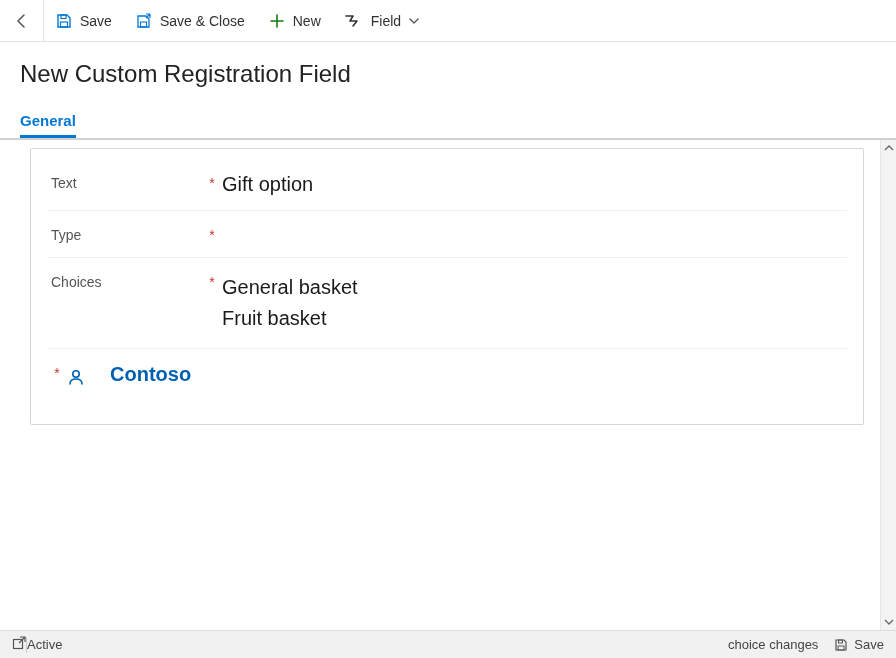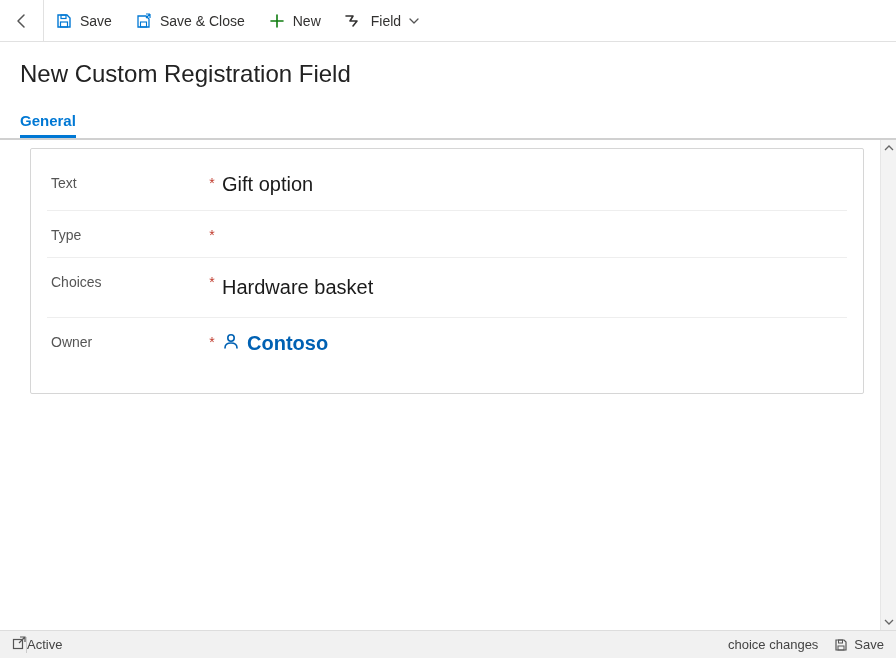--- a/index.html
+++ b/index.html
@@ -28,21 +28,21 @@
   .main-wrap { flex:1; border-top:2px solid #d0d0d0; background:#fff; position:relative; display:flex; overflow:hidden; }
   .main-inner { flex:1; padding: 8px 16px 12px 20px; overflow:auto;margin-left:10px; }
   .card { border:1px solid #d6d6d6; border-radius:2px; padding: 10px 16px 24px 16px; max-width:840px; }
 
   .field-row { display:flex; align-items:flex-start; padding: 14px 0; border-bottom:1px solid #eee; }
   .field-row:last-child { border-bottom:none; }
   .field-label { width: 155px; color:#555; font-size:14px; padding-top:2px; padding-left:4px;}
   .field-req { width: 20px; color:#c0392b; font-size:14px; text-align:center; padding-top:2px;}
   .field-value { flex:1; font-size:20px; color:#1b1b1b; }
   .choice-line { line-height:1.55; }
-  .owner-val { display:flex; align-items:flex-start; gap:7px; color:#0061b3; font-weight:600; cursor:pointer; }
+  .owner-val { display:flex; align-items:flex-end; gap:25px; color:#0061b3; font-weight:600; cursor:pointer; }
   .owner-icon svg { display:block; }
 
   
   .vscroll { width:16px; display:flex; flex-direction:column; align-items:center; justify-content:space-between; background:#f3f3f3; border-left:1px solid #e6e6e6;}
   .vscroll .scroll-btn { height:16px; width:16px; display:flex; align-items:center; justify-content:center; cursor:pointer;}
   .vscroll .scroll-btn svg { stroke:#666; }
 
   
   .statusbar { height:28px; background:#f1f1f1; border-top:1px solid #ddd; display:flex; align-items:center; padding:0 12px; font-size:13px; color:#444; }
   .statusbar .left { display:flex; align-items:center; }
@@ -119,26 +119,26 @@
 
       <div class="field-row">
         <div class="field-label">Type</div>
         <div class="field-req">*</div>
       </div>
 
       <div class="field-row" style="">
         <div class="field-label">Choices</div>
         <div class="field-req">*</div>
         <div class="field-value">
-          <div class="choice-line">Hardware basket</div>
+          <div class="choice-line">General basket</div>
+          <div class="choice-line">Fruit basket</div>
         </div>
       </div>
 
       <div class="field-row">
-        <div class="field-label">Owner</div>
         <div class="field-req">*</div>
         <div class="field-value">
           <span class="owner-val">
             <span class="owner-icon">
               <svg width="18" height="18" viewBox="0 0 18 18" fill="none">
                 <circle cx="9" cy="6" r="3.2" stroke="#0061b3" stroke-width="1.6"></circle>
                 <path d="M3 16 C3 12.5 6 11 9 11 C12 11 15 12.5 15 16" stroke="#0061b3" stroke-width="1.6" stroke-linecap="round"></path>
               </svg>
             </span>
             <span>Contoso</span>

